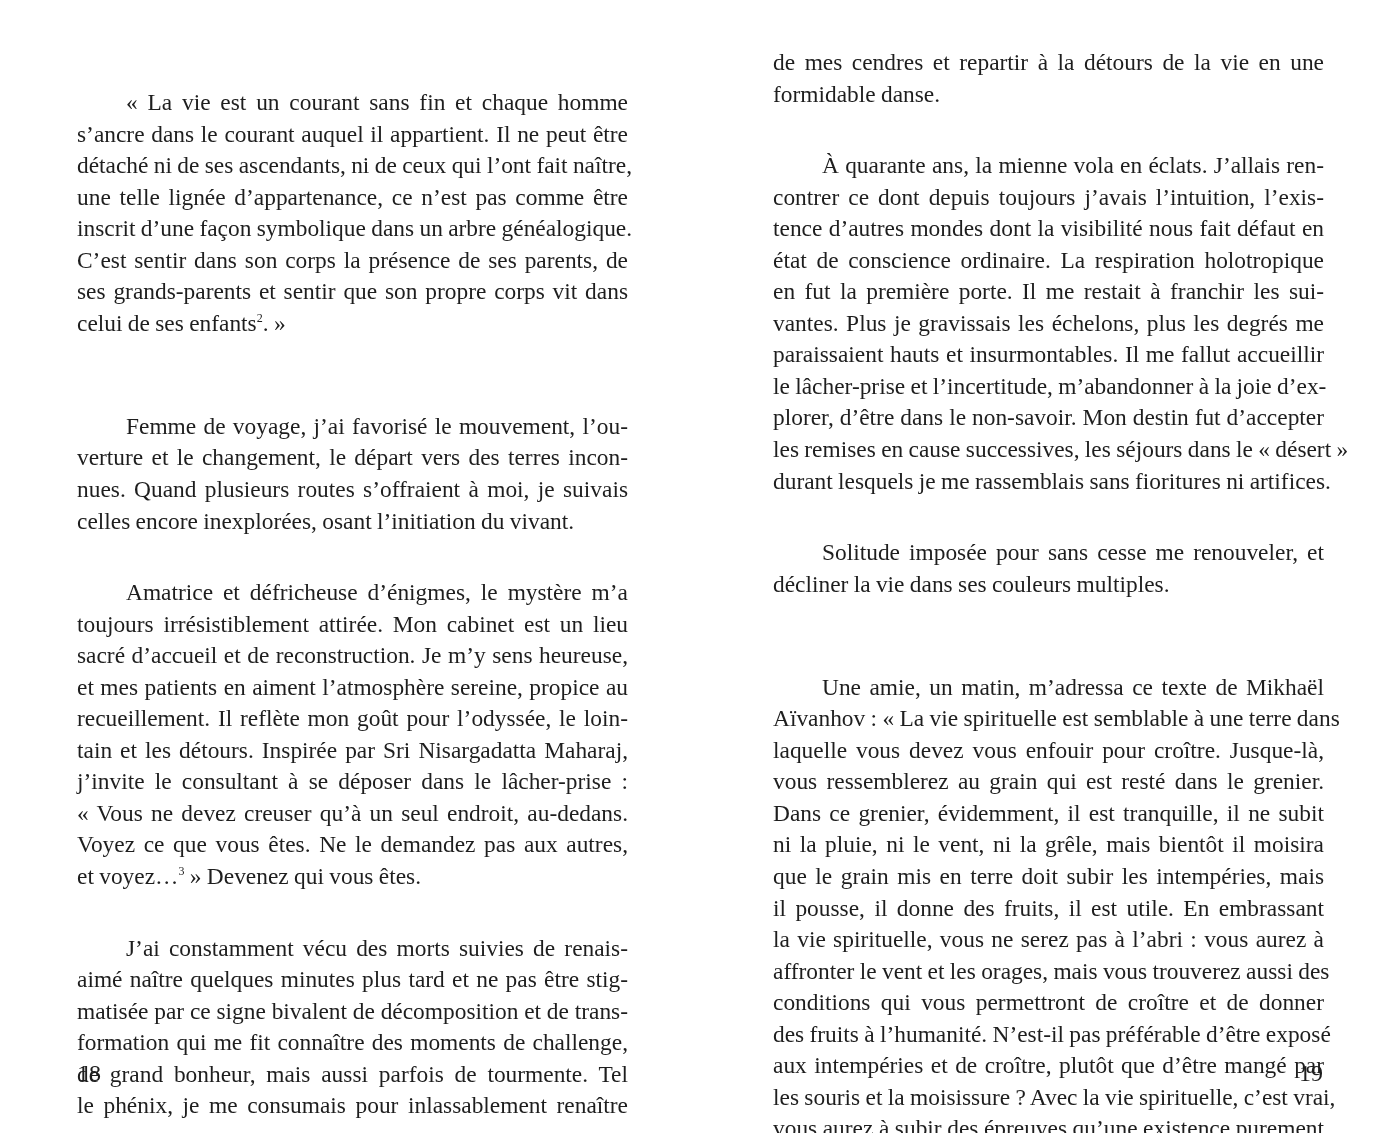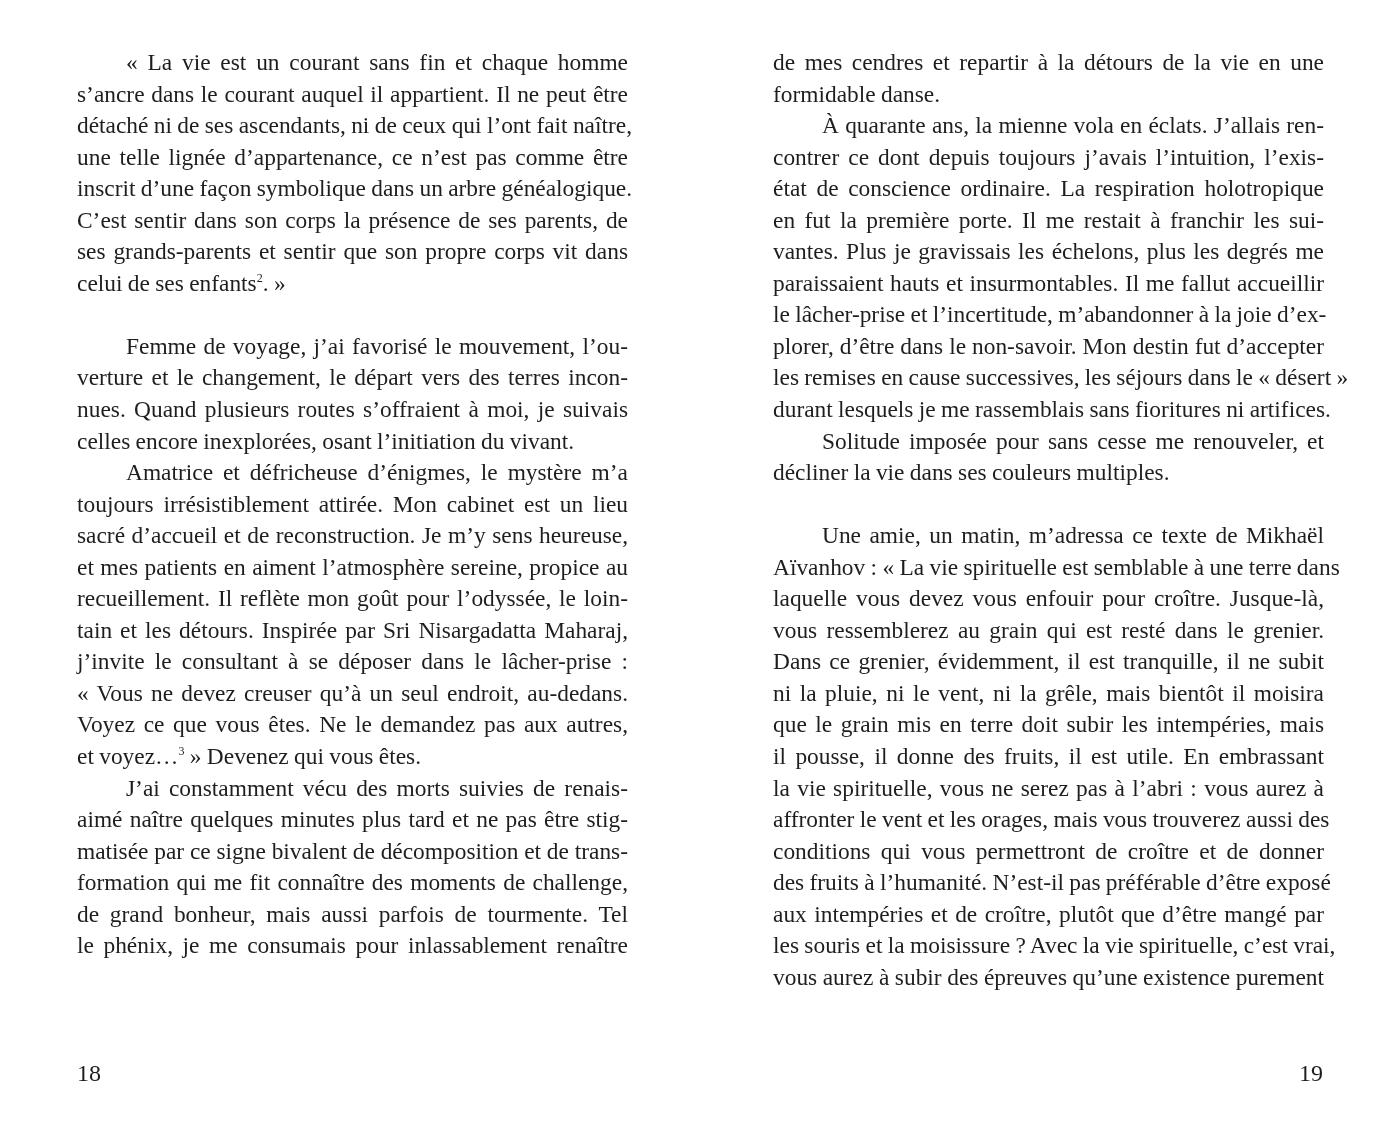--- a/index.html
+++ b/index.html
@@ -31,20 +31,21 @@
     text-align: justify;
     text-align-last: justify;
     word-spacing: -0.5px;
   }
   .line.last {
     text-align: right;
     text-align-last: left;
   }
   .line.indent {
     padding-left: 49px;
+    margin-top: 40px;
   }
   .line.blank {
     height: 31.55px;
   }
   sup {
     font-size: 12px;
     line-height: 0;
     vertical-align: 9px;
   }
   .pagenum {
@@ -99,20 +100,21 @@
     </div>
   </div>
 <div id="page-right" class="page">
     <div>
       <div class="line">de mes cendres et repartir à la détours de la vie en une</div>
       <div class="line last">formidable danse.</div>
     </div>
     <div>
       <div class="line indent">À quarante ans, la mienne vola en éclats. J’allais ren-</div>
       <div class="line">contrer ce dont depuis toujours j’avais l’intuition, l’exis-</div>
+      <div class="line">tence d’autres mondes dont la visibilité nous fait défaut en</div>
       <div class="line">état de conscience ordinaire. La respiration holotropique</div>
       <div class="line">en fut la première porte. Il me restait à franchir les sui-</div>
       <div class="line">vantes. Plus je gravissais les échelons, plus les degrés me</div>
       <div class="line">paraissaient hauts et insurmontables. Il me fallut accueillir</div>
       <div class="line">le lâcher-prise et l’incertitude, m’abandonner à la joie d’ex-</div>
       <div class="line">plorer, d’être dans le non-savoir. Mon destin fut d’accepter</div>
       <div class="line">les remises en cause successives, les séjours dans le « désert »</div>
       <div class="line last">durant lesquels je me rassemblais sans fioritures ni artifices.</div>
     </div>
     <div>

